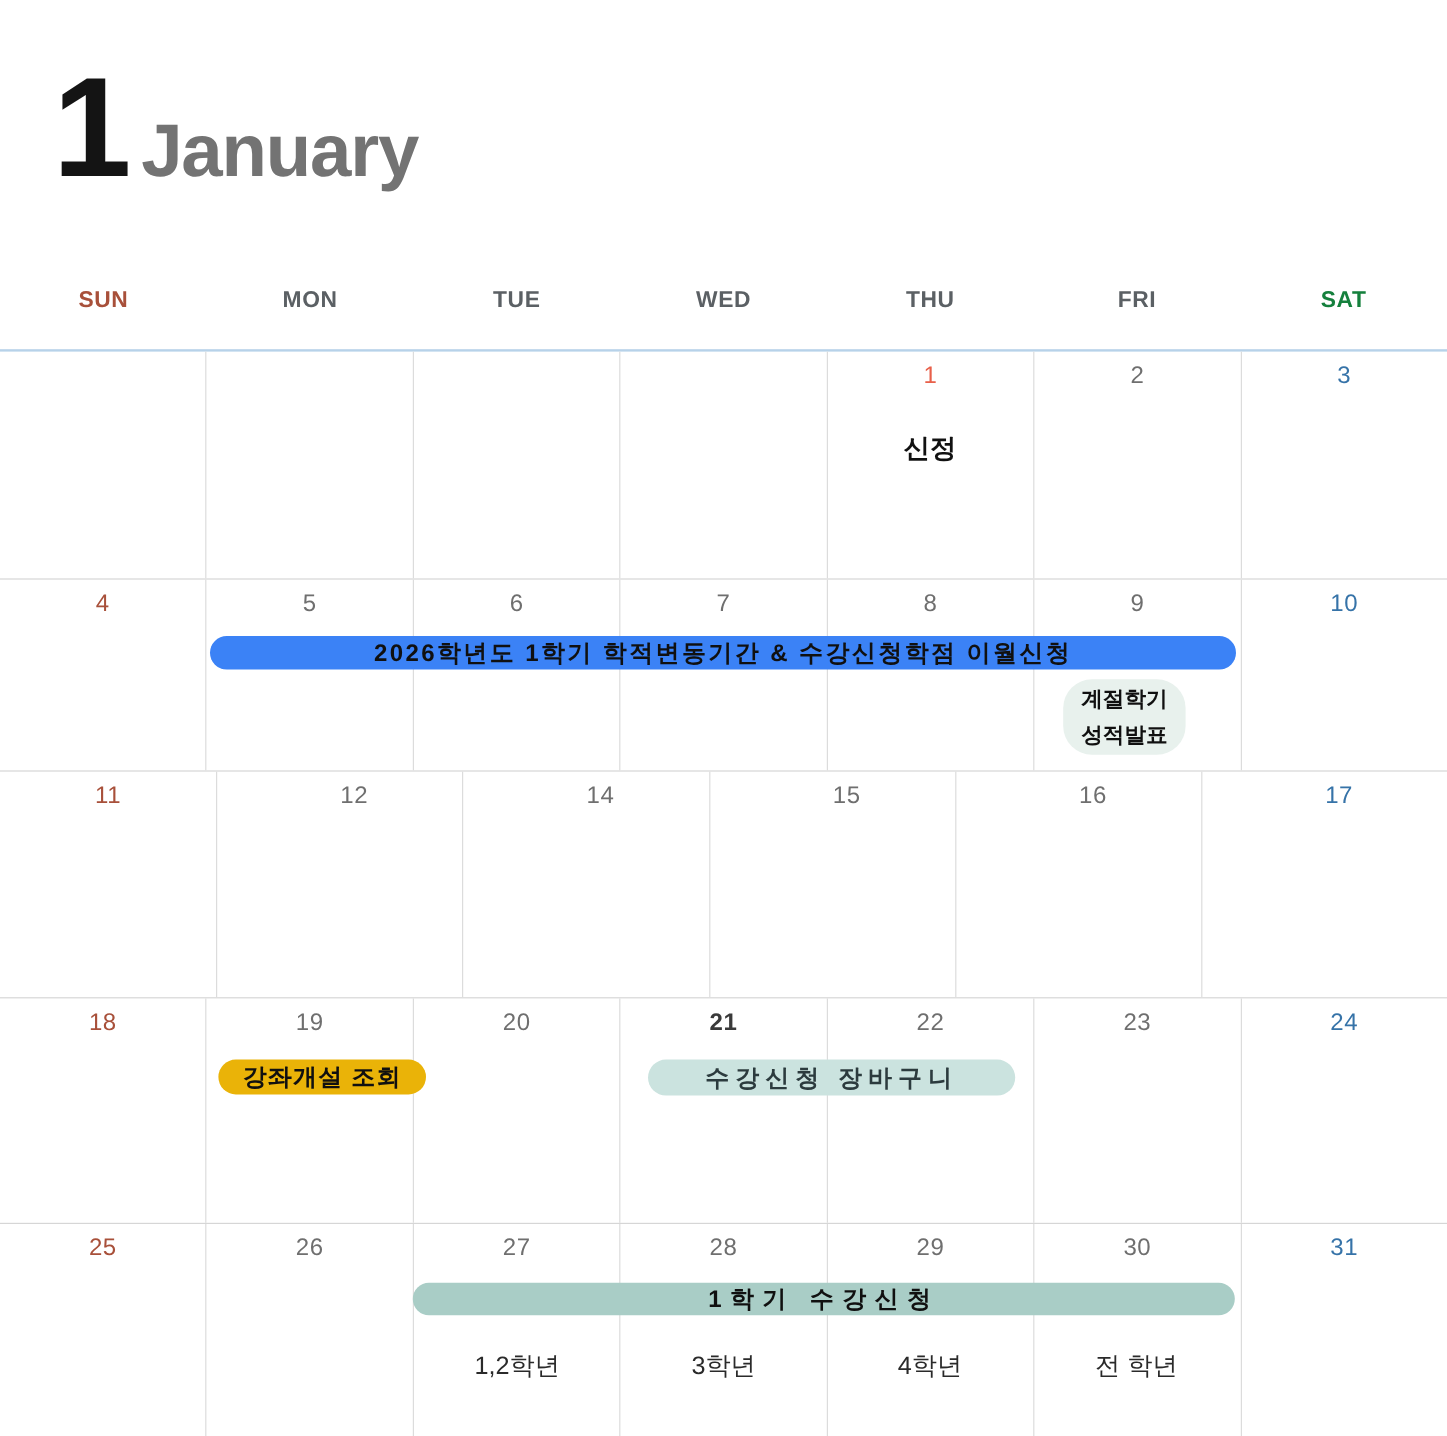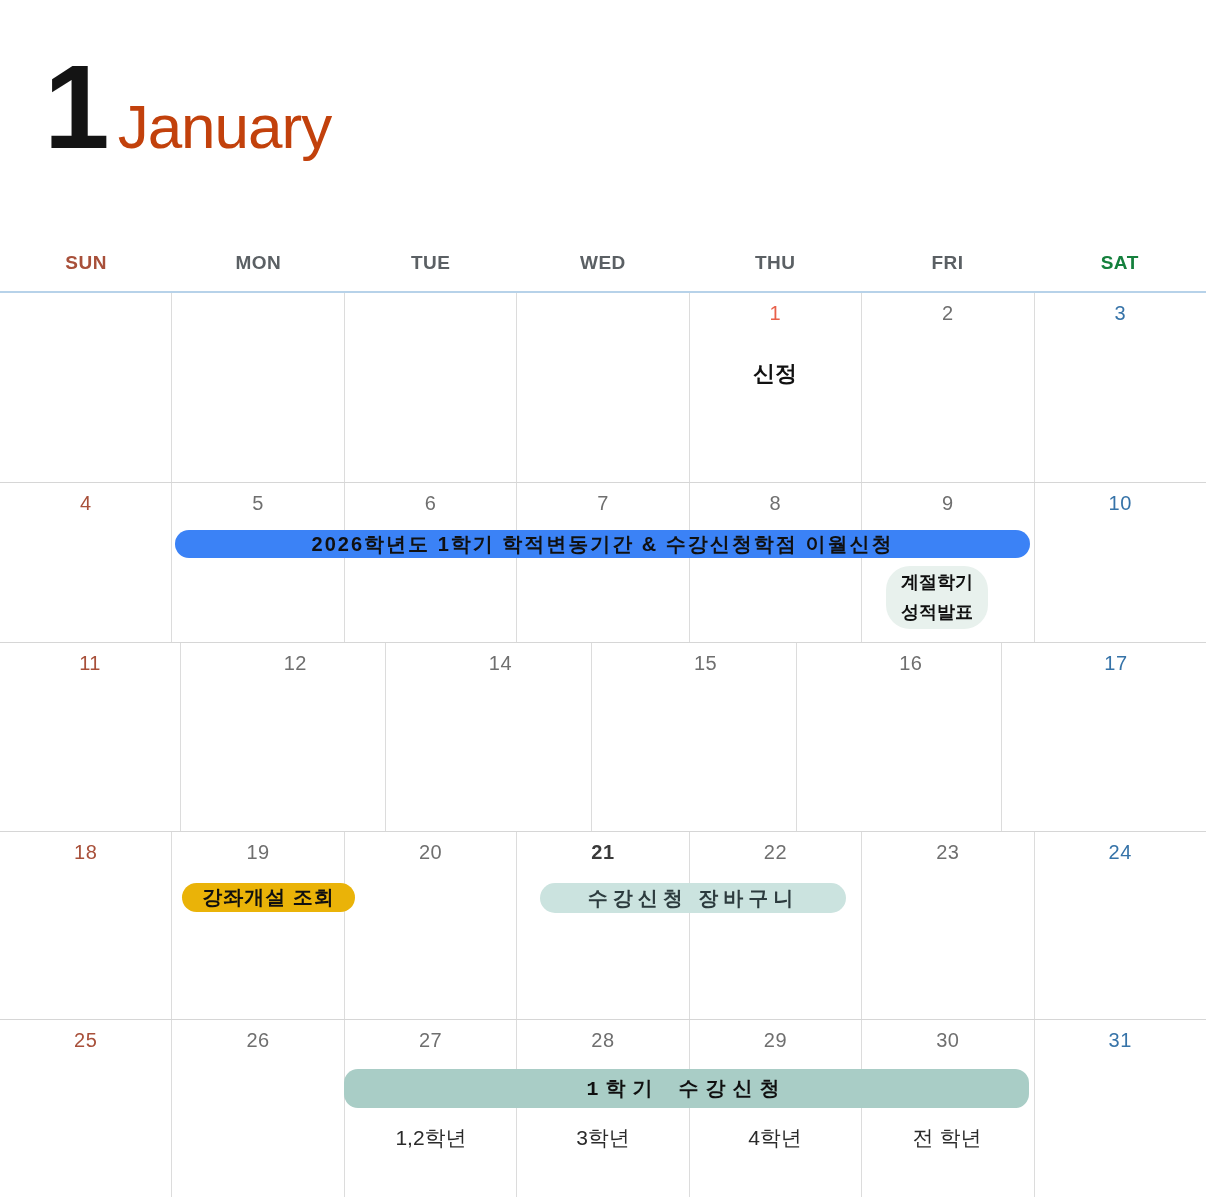--- a/index.html
+++ b/index.html
@@ -2,24 +2,24 @@
 <html><head>
 <meta charset="utf-8">
 <style>
   html,body{margin:0;padding:0;background:#ffffff;}
   body{width:1206px;height:1197px;position:relative;overflow:hidden;
        font-family:"Liberation Sans",sans-serif;-webkit-font-smoothing:antialiased;}
 
   
   .title{position:absolute;left:44px;top:48px;display:flex;align-items:baseline;}
   .month-num{font-size:118px;font-weight:800;color:#141414;line-height:1;letter-spacing:-2px;}
-  .month-name{font-size:62px;font-weight:400;color:#c2410c;margin-left:10px;letter-spacing:-1px;}
-
-  
-  .weekday-row{position:absolute;left:0;top:252px;width:1206px;display:flex;}
+  .month-name{font-size:62px;font-weight:700;color:#737373;margin-left:10px;letter-spacing:-1px;}
+
+  
+  .weekday-row{position:absolute;left:0;top:240px;width:1206px;display:flex;}
   .weekday{width:172.28px;text-align:center;font-size:19px;font-weight:700;
            color:#5b6064;letter-spacing:.5px;}
   .weekday.sun{color:#a8503a;}
   .weekday.sat{color:#15803d;}
 
   
   .grid{position:absolute;left:0;top:291px;width:1206px;height:906px;
         border-top:2px solid #b7d2e9;box-sizing:border-box;}
   .week-row{display:flex;width:100%;border-bottom:1px solid #d6d6d6;box-sizing:border-box;}
   .week-row:nth-child(1){height:190px;}
@@ -44,22 +44,22 @@
           font-weight:700;color:#101010;white-space:nowrap;}
   .banner-change{left:175px;top:239px;width:855px;height:28px;border-radius:14px;
                  background:#3b82f6;font-size:20px;letter-spacing:2px;}
   .badge-seasonal{left:886px;top:275px;width:102px;height:63px;border-radius:24px;
                   background:#e8f1ed;text-align:center;font-size:18px;font-weight:700;
                   color:#101010;line-height:1.65;padding-top:2px;}
   .pill-courselist{left:182px;top:592px;width:173px;height:29px;border-radius:15px;
                    background:#eab308;font-size:20px;letter-spacing:1px;}
   .banner-cart{left:540px;top:592px;width:306px;height:30px;border-radius:15px;
                background:#cbe3df;font-size:20px;color:#2c3b3e;letter-spacing:5px;}
-  .banner-sem1{left:344px;top:778px;width:685px;height:39px;border-radius:14px;
-               background:#a9cdc6;font-size:20px;letter-spacing:7px;font-family:Liberation Mono, monospace;}
+  .banner-sem1{left:344px;top:778px;width:685px;height:27px;border-radius:14px;
+               background:#a9cdc6;font-size:20px;letter-spacing:7px;}
   .grade-label{top:833px;width:172px;text-align:center;font-size:21px;color:#2a2a2a;}
   .grade-label.g0{left:345px;}
   .grade-label.g1{left:517px;}
   .grade-label.g2{left:689px;}
   .grade-label.g3{left:861px;}
 </style>
 </head>
 <body>
 
 <div class="title">

